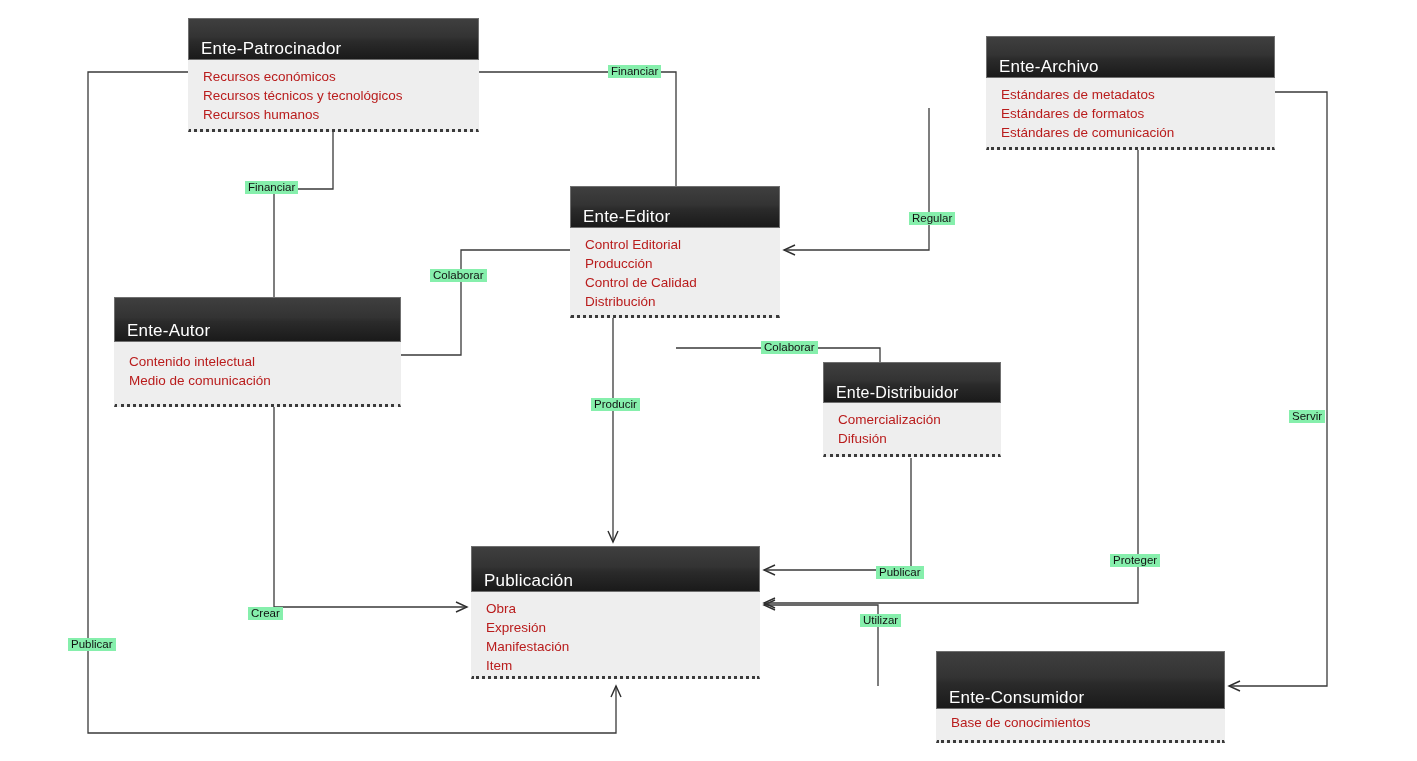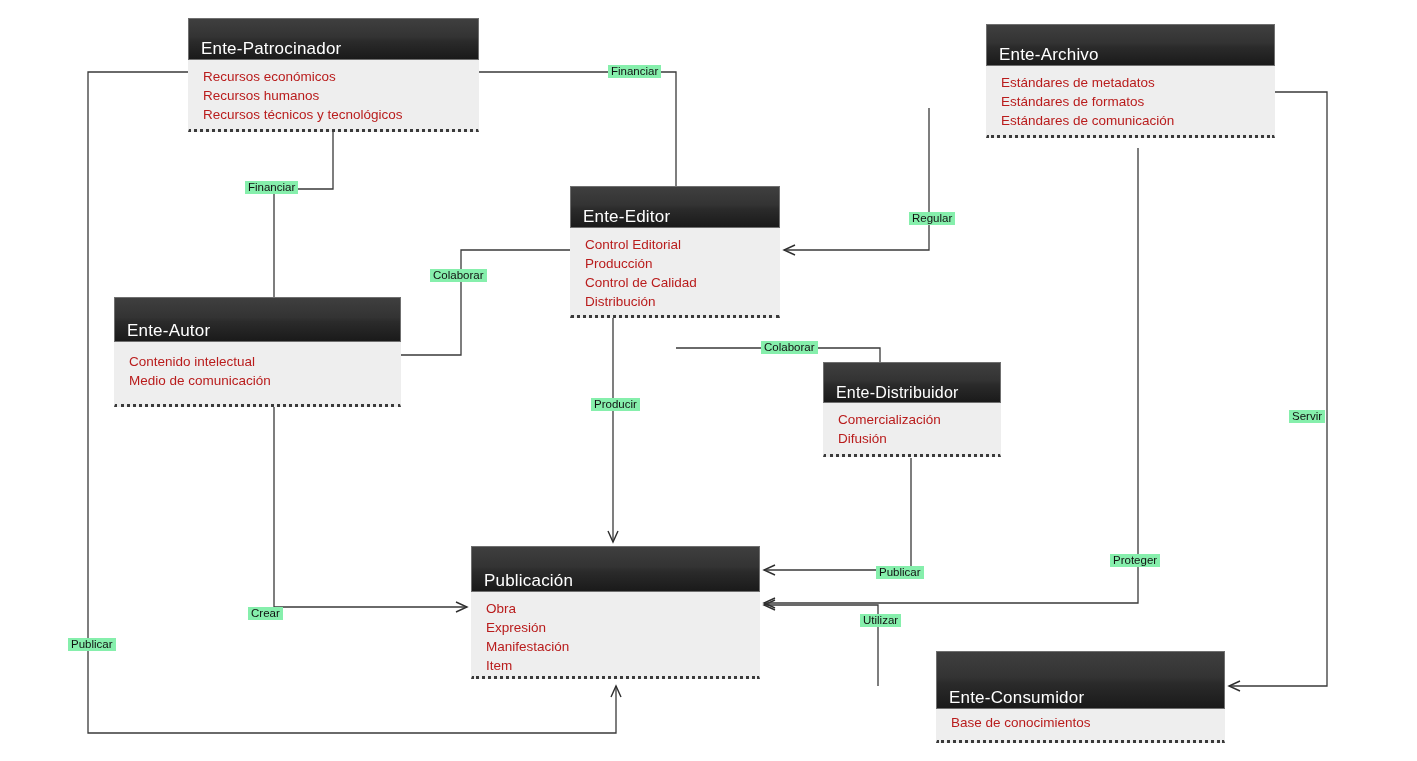--- a/index.html
+++ b/index.html
@@ -76,26 +76,26 @@
       <path d="M188,72 L88,72 L88,733 L616,733 L616,686" marker-end="url(#arrowOpen)"></path>
     </g>
   </svg>
 
   <div class="node" style="left:188px;top:18px;width:291px;">
     <div class="hdr" style="height:42px;font-size:17px;">
       <span>Ente-Patrocinador</span>
     </div>
     <div class="body" style="height:72px;font-size:13.5px;">
       <div class="attr">Recursos económicos</div>
+      <div class="attr">Recursos técnicos y tecnológicos</div>
       <div class="attr">Recursos humanos</div>
-      <div class="attr">Recursos técnicos y tecnológicos</div>
     </div>
   </div>
 
-  <div class="node" style="left:986px;top:24px;width:289px;">
+  <div class="node" style="left:986px;top:36px;width:289px;">
     <div class="hdr" style="height:42px;font-size:17px;">
       <span>Ente-Archivo</span>
     </div>
     <div class="body" style="height:72px;font-size:13.5px;">
       <div class="attr">Estándares de metadatos</div>
       <div class="attr">Estándares de formatos</div>
       <div class="attr">Estándares de comunicación</div>
     </div>
   </div>
 

